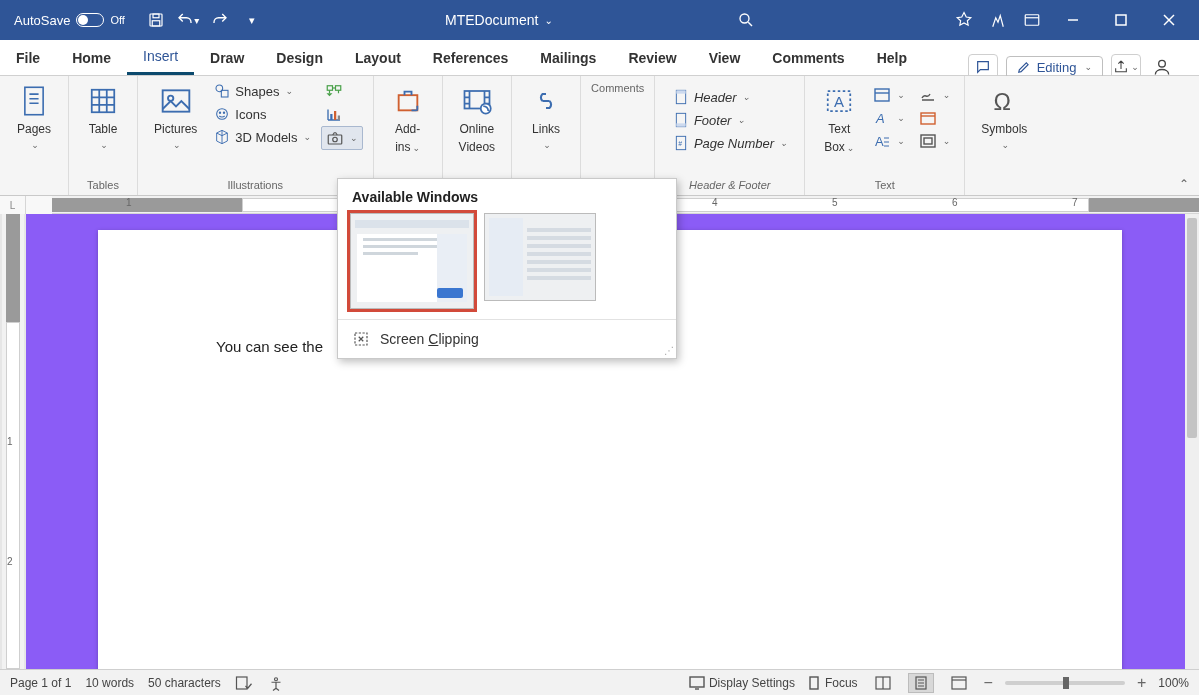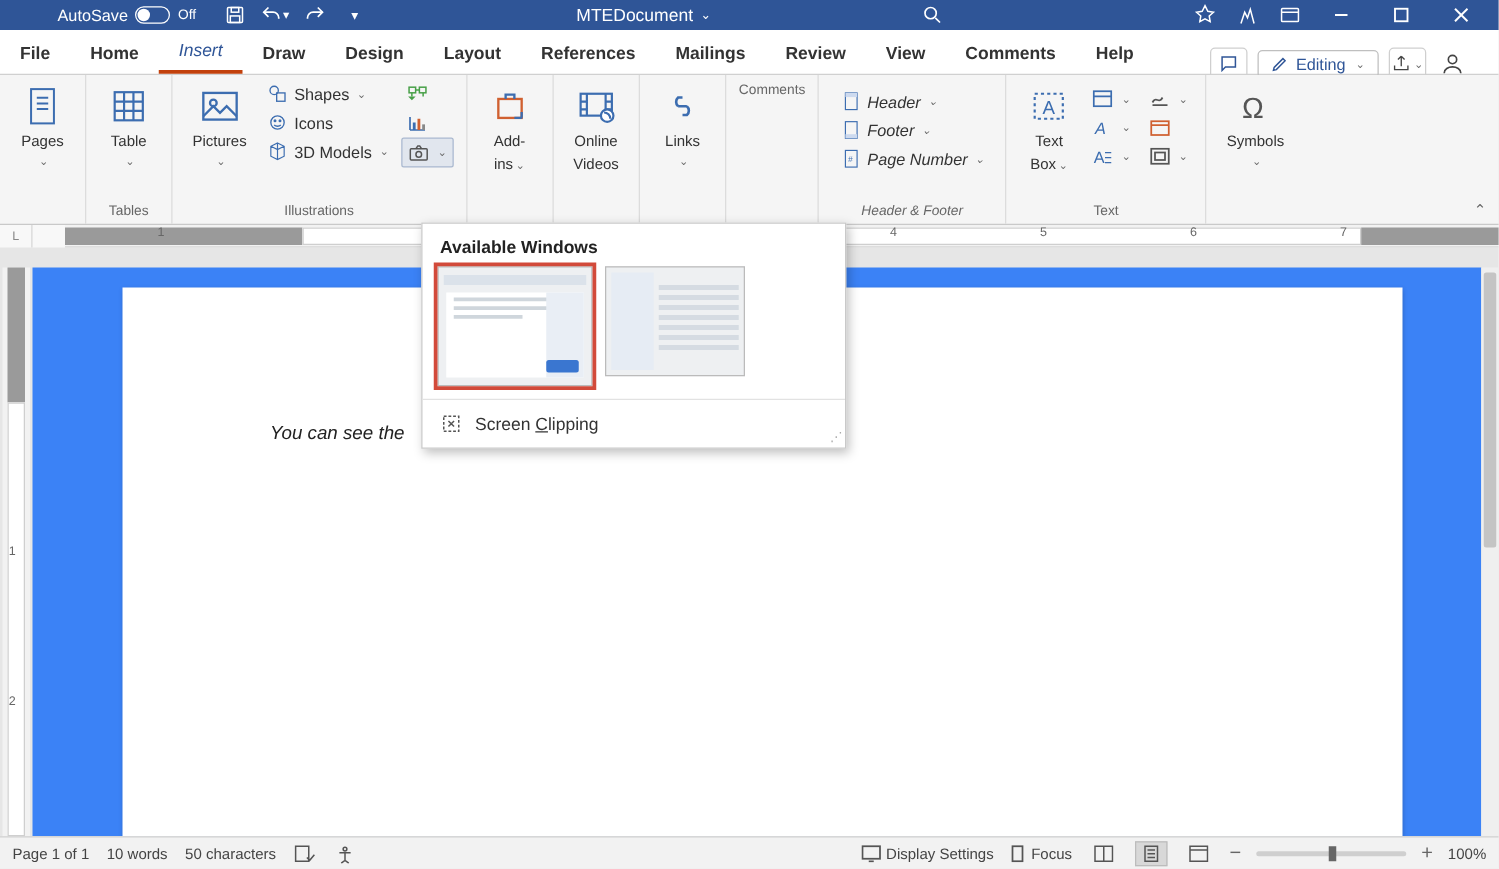--- a/index.html
+++ b/index.html
@@ -1,30 +1,30 @@
 <!DOCTYPE html>
 <html><head>
 <meta charset="utf-8">
 <style>
 * { box-sizing: border-box; margin: 0; padding: 0; font-family: "Segoe UI", Arial, sans-serif; }
 body { width: 1199px; height: 695px; background: #e6e6e6; overflow: hidden; position: relative; }
 
-.titlebar { height: 24px; background: #2f5597; display: flex; align-items: center; color: #fff; font-size: 13px; padding-left: 32px; }
+.titlebar { height: 40px; background: #2f5597; display: flex; align-items: center; color: #fff; font-size: 13px; }
 .titlebar .at-save { padding: 0 10px 0 14px; display:flex; align-items:center; gap:6px; }
 .toggle { width:28px; height:14px; border:1px solid #fff; border-radius:7px; position:relative; display:inline-block;}
 .toggle::after{content:"";position:absolute;left:1px;top:1px;width:10px;height:10px;border-radius:50%;background:#fff;}
 .titlebar .qat { display:flex; align-items:center; gap:2px; padding-left:6px; }
 .qat-btn { width:30px; height:30px; display:flex; align-items:center; justify-content:center; border-radius:3px; }
 .titlebar .doc-title { flex:1; text-align:left; display:flex; align-items:center; justify-content:center; gap:6px; font-size:14px;}
 .title-right { display:flex; align-items:center; gap:4px; padding-right:8px;}
 .win-btn { width:44px; height:40px; display:flex; align-items:center; justify-content:center; }
 
 .tabs { height: 36px; background: #fff; display:flex; align-items:stretch; border-bottom:1px solid #d0d0d0; }
 .tab { padding: 0 16px; display:flex; align-items:center; font-size:14px; color:#333; cursor:pointer;font-weight:bold; }
-.tab.active { color:#2f5597; border-bottom:3px solid #c2410c; font-weight:400;font-style:italic; }
+.tab.active { color:#2f5597; border-bottom:3px solid #0c4a6e; font-weight:400; }
 .tabs-right { margin-left:auto; display:flex; align-items:center; gap:8px; padding-right:24px;margin-top:19px;}
 .mode-pill{ border:1px solid #bfbfbf; border-radius:4px; padding:3px 10px; display:flex; align-items:center; gap:6px; font-size:13px; color:#2f5597;}
 .sq-btn{width:30px;height:26px;border:1px solid #cfcfcf;border-radius:4px;display:flex;align-items:center;justify-content:center;}
 
 .ribbon { height: 120px; background:#f5f5f5; border-bottom:1px solid #c9c9c9; display:flex; position:relative;}
 .group { border-right:1px solid #dcdcdc; padding:4px 10px 0 10px; display:flex; flex-direction:column; align-items:center; }
 .group-body { flex:1; display:flex; align-items:flex-start; gap:6px; }
 .big-btn { display:flex; flex-direction:column; align-items:center; justify-content:flex-start; padding:4px 6px; font-size:12px; color:#333; min-width:48px; gap:4px; text-align:center;}
 .big-btn .ic{width:34px;height:34px;display:flex;align-items:center;justify-content:center;}
 .small-row{display:flex;align-items:center;gap:4px;font-size:13px;color:#333;padding:2px 4px;white-space:nowrap;}
@@ -36,21 +36,21 @@
 
 .ruler-h{height:18px;background:#f2f2f2;border-bottom:1px solid #d6d6d6;position:relative;margin-left:26px;}
 .ruler-h .band{position:absolute;top:2px;height:14px;background:#fff;border:1px solid #cfcfcf;}
 .ruler-h .dark{position:absolute;top:2px;height:14px;background:#9a9a9a;}
 .ruler-h .num{position:absolute;top:1px;font-size:10px;color:#666;}
 .ruler-v{position:absolute;left:2px;top:214px;width:22px;bottom:26px;background:#f2f2f2;}
 .ruler-v .band{position:absolute;left:4px;width:14px;background:#fff;border:1px solid #cfcfcf;}
 .ruler-v .dark{position:absolute;left:4px;width:14px;background:#9a9a9a;}
 .ruler-v .num{position:absolute;left:5px;font-size:10px;color:#666;}
 
-.doc-area{position:absolute;left:26px;right:14px;top:214px;bottom:26px;background:#3b82f6;overflow:hidden;font-style:italic;}
+.doc-area{position:absolute;left:26px;right:14px;top:214px;bottom:26px;background:#8b5cf6;overflow:hidden;}
 .page{position:absolute;left:72px;top:16px;width:1024px;height:1200px;background:#fff;box-shadow:0 1px 4px rgba(0,0,0,.25);}
 .page-text{position:absolute;left:118px;top:108px;font-size:15px;color:#222;}
 
 .scroll-v{position:absolute;right:0;top:214px;width:14px;bottom:26px;background:#efefef;}
 .scroll-v .thumb{position:absolute;left:2px;top:4px;width:10px;height:220px;background:#c4c4c4;border-radius:2px;} 
 
 .statusbar{position:absolute;left:0;right:0;bottom:0;height:26px;background:#f2f2f2;border-top:1px solid #cfcfcf;display:flex;align-items:center;font-size:12px;color:#444;padding:0 10px;gap:14px;}
 .statusbar .right{margin-left:auto;display:flex;align-items:center;gap:12px;}
 .view-btn{width:26px;height:20px;border:1px solid transparent;display:flex;align-items:center;justify-content:center;color:#555;}
 .view-btn.active{background:#d8d8d8;border-color:#bcbcbc;}

